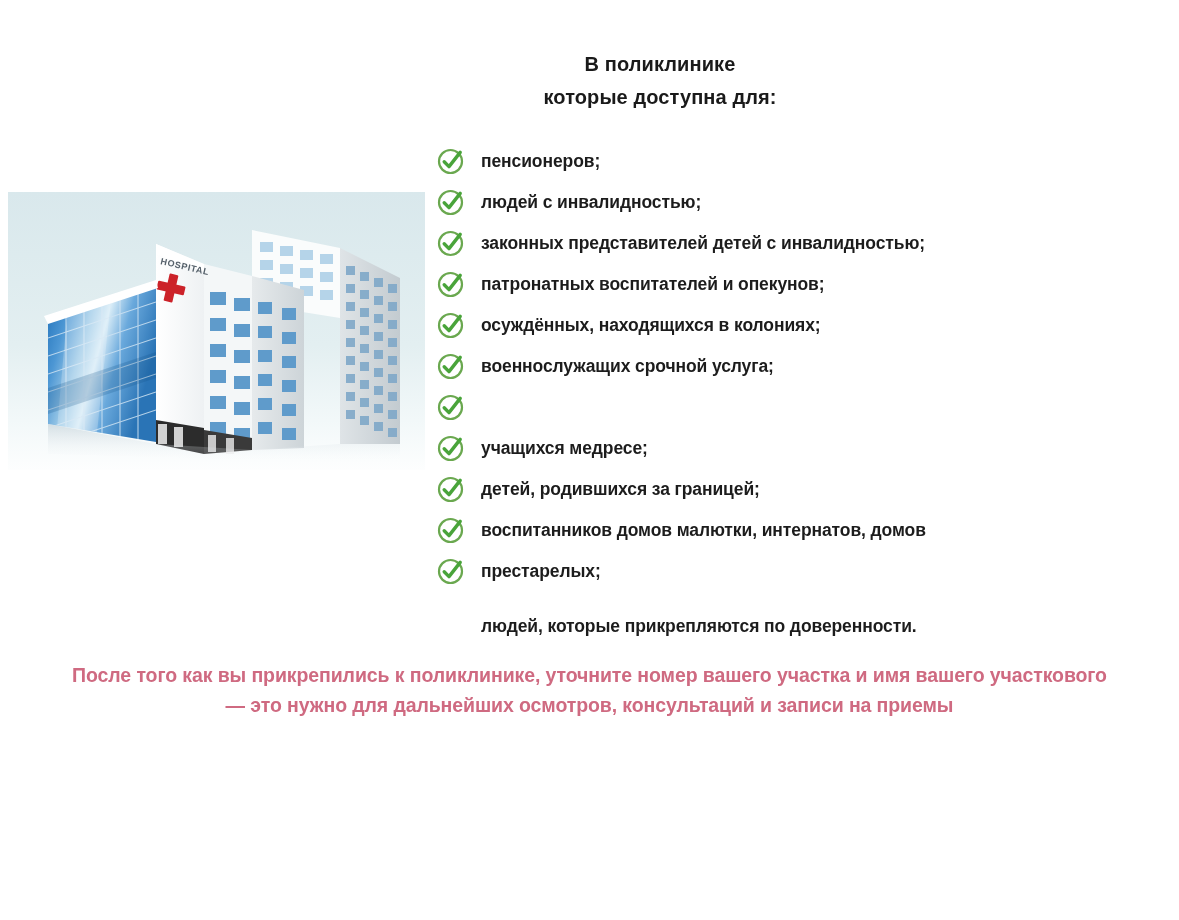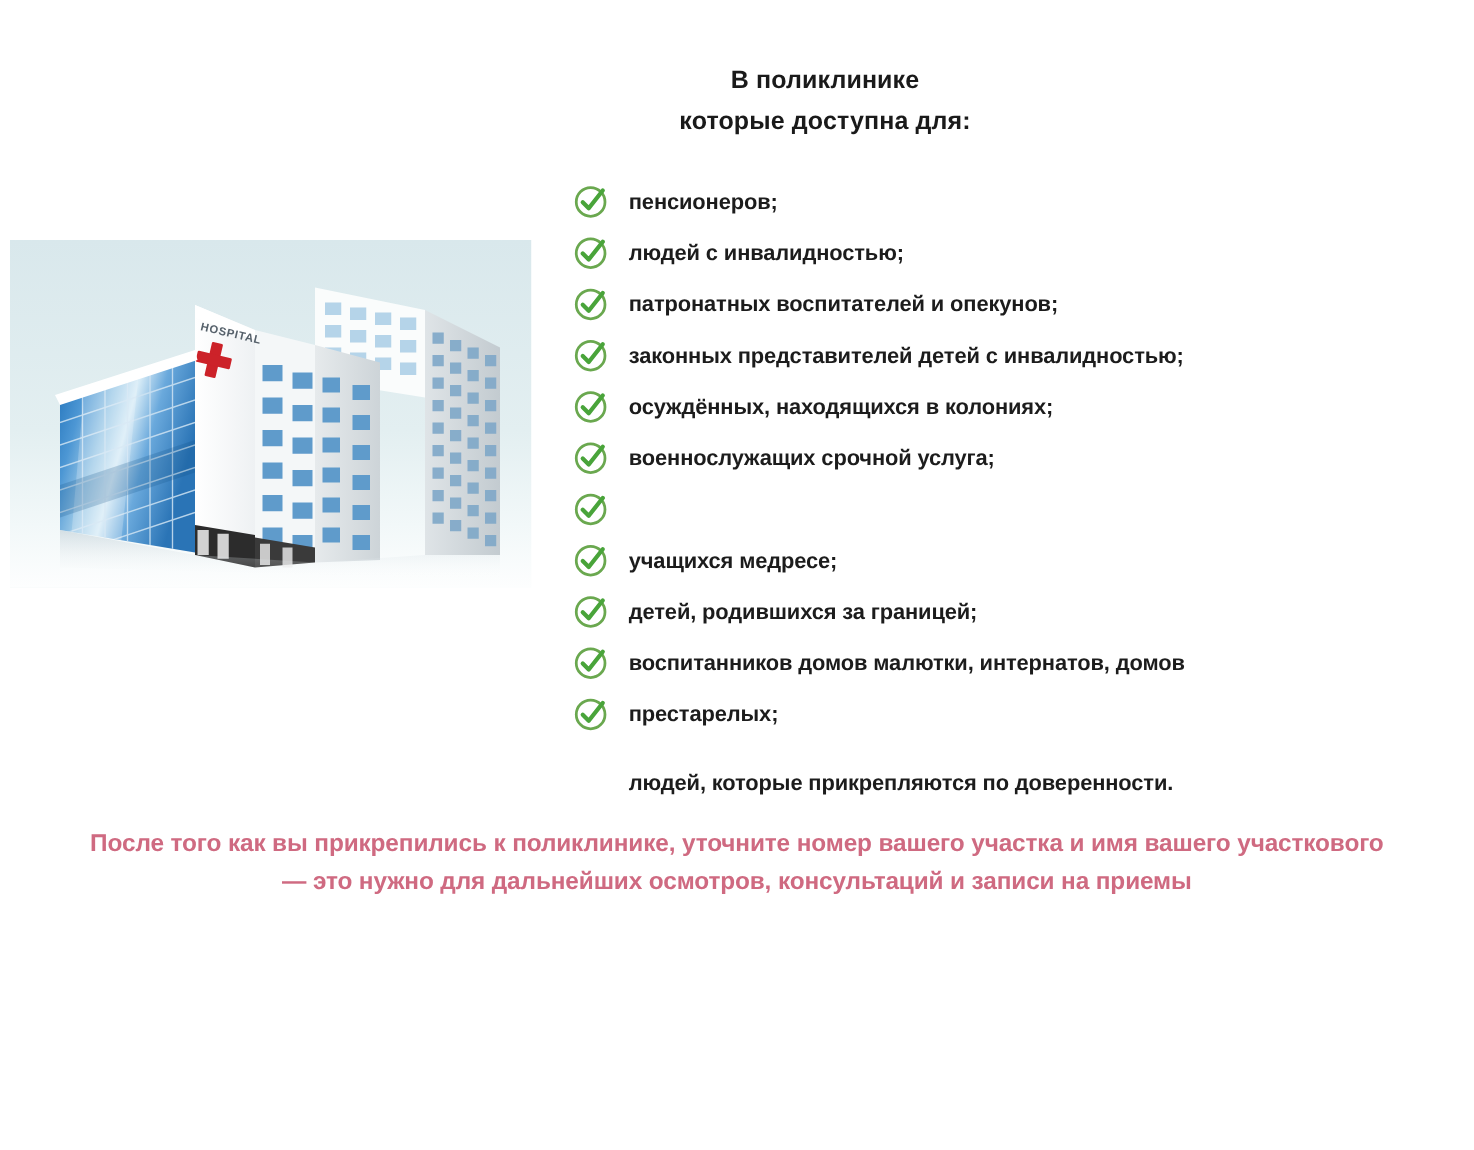--- a/index.html
+++ b/index.html
@@ -39,21 +39,21 @@
     width: 417px;
     height: 278px;
     background: linear-gradient(175deg, #dceaed 0%, #e2eef0 45%, #eef5f6 78%, #fbfdfd 100%);
     overflow: hidden;
   }
   .photo-inner { position: absolute; inset: 0; }
 
   
   .checklist {
     position: absolute;
-    left: 458px;
+    left: 436px;
     top: 140px;
     width: 640px;
   }
   .check-row {
     position: relative;
     height: 41px;
     display: flex;
     align-items: center;
   }
   .check-icon {
@@ -313,30 +313,30 @@
     </span>
     <span class="check-label">людей с инвалидностью;</span>
   </div>
   <div class="check-row">
     <span class="check-icon">
       <svg viewBox="0 0 30 30" width="30" height="30">
           <circle cx="14.5" cy="15.5" r="11.5" fill="none" stroke="#6aa84f" stroke-width="2.2"></circle>
           <path d="M8.2 15.8 L13 20.6 L24.2 6.4" fill="none" stroke="#49a43a" stroke-width="3.4" stroke-linecap="round" stroke-linejoin="round"></path>
         </svg>
     </span>
+    <span class="check-label">законных представителей детей с инвалидностью;</span>
+  </div>
+  <div class="check-row">
+    <span class="check-icon">
+      <svg viewBox="0 0 30 30" width="30" height="30">
+          <circle cx="14.5" cy="15.5" r="11.5" fill="none" stroke="#6aa84f" stroke-width="2.2"></circle>
+          <path d="M8.2 15.8 L13 20.6 L24.2 6.4" fill="none" stroke="#49a43a" stroke-width="3.4" stroke-linecap="round" stroke-linejoin="round"></path>
+        </svg>
+    </span>
     <span class="check-label">патронатных воспитателей и опекунов;</span>
-  </div>
-  <div class="check-row">
-    <span class="check-icon">
-      <svg viewBox="0 0 30 30" width="30" height="30">
-          <circle cx="14.5" cy="15.5" r="11.5" fill="none" stroke="#6aa84f" stroke-width="2.2"></circle>
-          <path d="M8.2 15.8 L13 20.6 L24.2 6.4" fill="none" stroke="#49a43a" stroke-width="3.4" stroke-linecap="round" stroke-linejoin="round"></path>
-        </svg>
-    </span>
-    <span class="check-label">законных представителей детей с инвалидностью;</span>
   </div>
   <div class="check-row">
     <span class="check-icon">
       <svg viewBox="0 0 30 30" width="30" height="30">
           <circle cx="14.5" cy="15.5" r="11.5" fill="none" stroke="#6aa84f" stroke-width="2.2"></circle>
           <path d="M8.2 15.8 L13 20.6 L24.2 6.4" fill="none" stroke="#49a43a" stroke-width="3.4" stroke-linecap="round" stroke-linejoin="round"></path>
         </svg>
     </span>
     <span class="check-label">осуждённых, находящихся в колониях;</span>
   </div>

